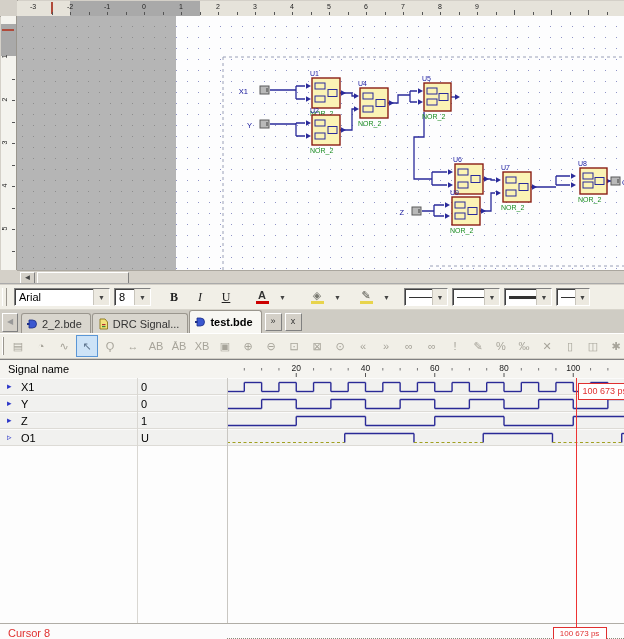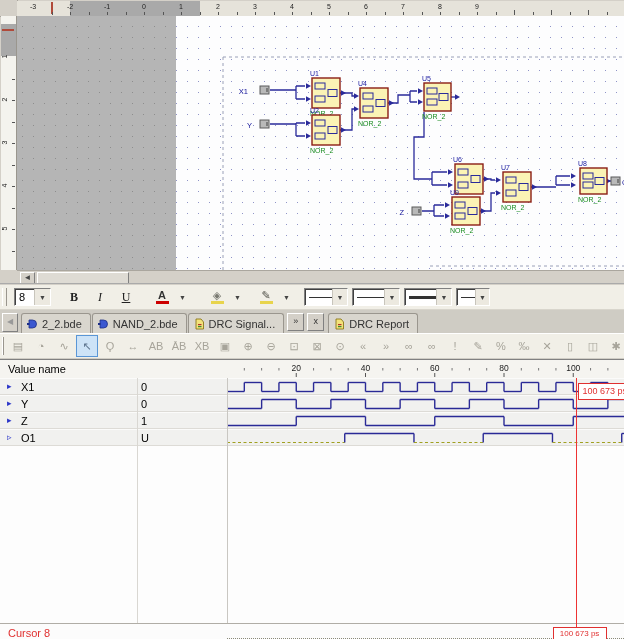--- a/index.html
+++ b/index.html
@@ -305,20 +305,24 @@
       </svg>
     <div class="hscroll">
       <div class="sbtn">◄</div>
       <div class="sthumb"></div>
     </div>
   </div>
   <div class="divider1"></div>
 
   <div class="fmtbar">
     <div class="grip"></div>
+    <div class="combo" style="width:96px;">
+      <span>Arial</span>
+      <span class="arr">▼</span>
+    </div>
     <div class="combo" style="width:37px;">
       <span>8</span>
       <span class="arr">▼</span>
     </div>
     <span style="width:4px;"></span>
     <div class="fbtn b">B</div>
     <div class="fbtn i">I</div>
     <div class="fbtn u">U</div>
     <span style="width:6px;"></span>
     <div class="colorbtn">
@@ -361,43 +365,35 @@
     <div class="tabscroll">◀</div>
   <div class="tab">
         <svg width="11" height="12">
           <path d="M2,2 h3.5 a4,4 0 0 1 0,8 h-3.5 z" fill="#3a57d0" stroke="#1d2f86" stroke-width="0.8"></path>
           <rect x="0" y="5" width="2.5" height="2" fill="#1d2f86"></rect>
         </svg>
         <span>2_2.bde</span>
       </div>
       <div class="tab">
         <svg width="11" height="12">
-          <path d="M2,2 h3.5 a4,4 0 0 1 0,8 h-3.5 z" fill="#3a57d0" stroke="#1d2f86" stroke-width="0.8"></path>
-          <rect x="0" y="5" width="2.5" height="2" fill="#1d2f86"></rect>
-        </svg>
-        <span>NAND_2.bde</span>
-      </div>
-      <div class="tab">
-        <svg width="11" height="12">
           <path d="M2,1 h5 l2.5,3 v7 h-7.5 z" fill="#f3e27a" stroke="#8a7718" stroke-width="0.9"></path>
           <rect x="4" y="6" width="3.5" height="1.2" fill="#b03030"></rect>
           <rect x="4" y="8" width="3.5" height="1.2" fill="#3a8a3a"></rect>
         </svg>
         <span>DRC Signal...</span>
       </div>
+      <div class="tab active">
+        <svg width="11" height="12">
+          <path d="M2,2 h3.5 a4,4 0 0 1 0,8 h-3.5 z" fill="#3a57d0" stroke="#1d2f86" stroke-width="0.8"></path>
+          <rect x="0" y="5" width="2.5" height="2" fill="#1d2f86"></rect>
+        </svg>
+        <span>test.bde</span>
+      </div>
       <div class="tbtn">»</div>
       <div class="tbtn">x</div>
-      <div class="tab" style="margin-left: 3px;">
-        <svg width="11" height="12">
-          <path d="M2,1 h5 l2.5,3 v7 h-7.5 z" fill="#f3e27a" stroke="#8a7718" stroke-width="0.9"></path>
-          <rect x="4" y="6" width="3.5" height="1.2" fill="#b03030"></rect>
-          <rect x="4" y="8" width="3.5" height="1.2" fill="#3a8a3a"></rect>
-        </svg>
-        <span>DRC Report</span>
-      </div>
     </div>
 
   <div class="wavebar" id="wavebar">
     <div class="grip"></div>
   <div class="wicon">▤</div>
       <div class="wicon">◔</div>
       <div class="wicon">∿</div>
       <div class="wicon sel">↖</div>
       <div class="wicon">Ϙ</div>
       <div class="wicon">↔</div>
@@ -419,21 +415,21 @@
       <div class="wicon">%</div>
       <div class="wicon">‰</div>
       <div class="wicon">✕</div>
       <div class="wicon">▯</div>
       <div class="wicon">◫</div>
       <div class="wicon">✱</div>
     </div>
 
   <div class="wavepanel" id="wavepanel">
     <div class="whead">
-      <span class="h1">Value name</span>
+      <span class="h1">Signal name</span>
       <span class="h2">Value</span>
       <svg id="timeline" style="position:absolute;left:227px;top:0;" width="397" height="18">
           <text x="69.25" y="11" font-size="8.5" fill="#222" text-anchor="middle">20</text>
           <rect x="68.75" y="13" width="1" height="4" fill="#555"></rect>
           <text x="138.5" y="11" font-size="8.5" fill="#222" text-anchor="middle">40</text>
           <rect x="138" y="13" width="1" height="4" fill="#555"></rect>
           <text x="207.75" y="11" font-size="8.5" fill="#222" text-anchor="middle">60</text>
           <rect x="207.25" y="13" width="1" height="4" fill="#555"></rect>
           <text x="277" y="11" font-size="8.5" fill="#222" text-anchor="middle">80</text>
           <rect x="276.5" y="13" width="1" height="4" fill="#555"></rect>

